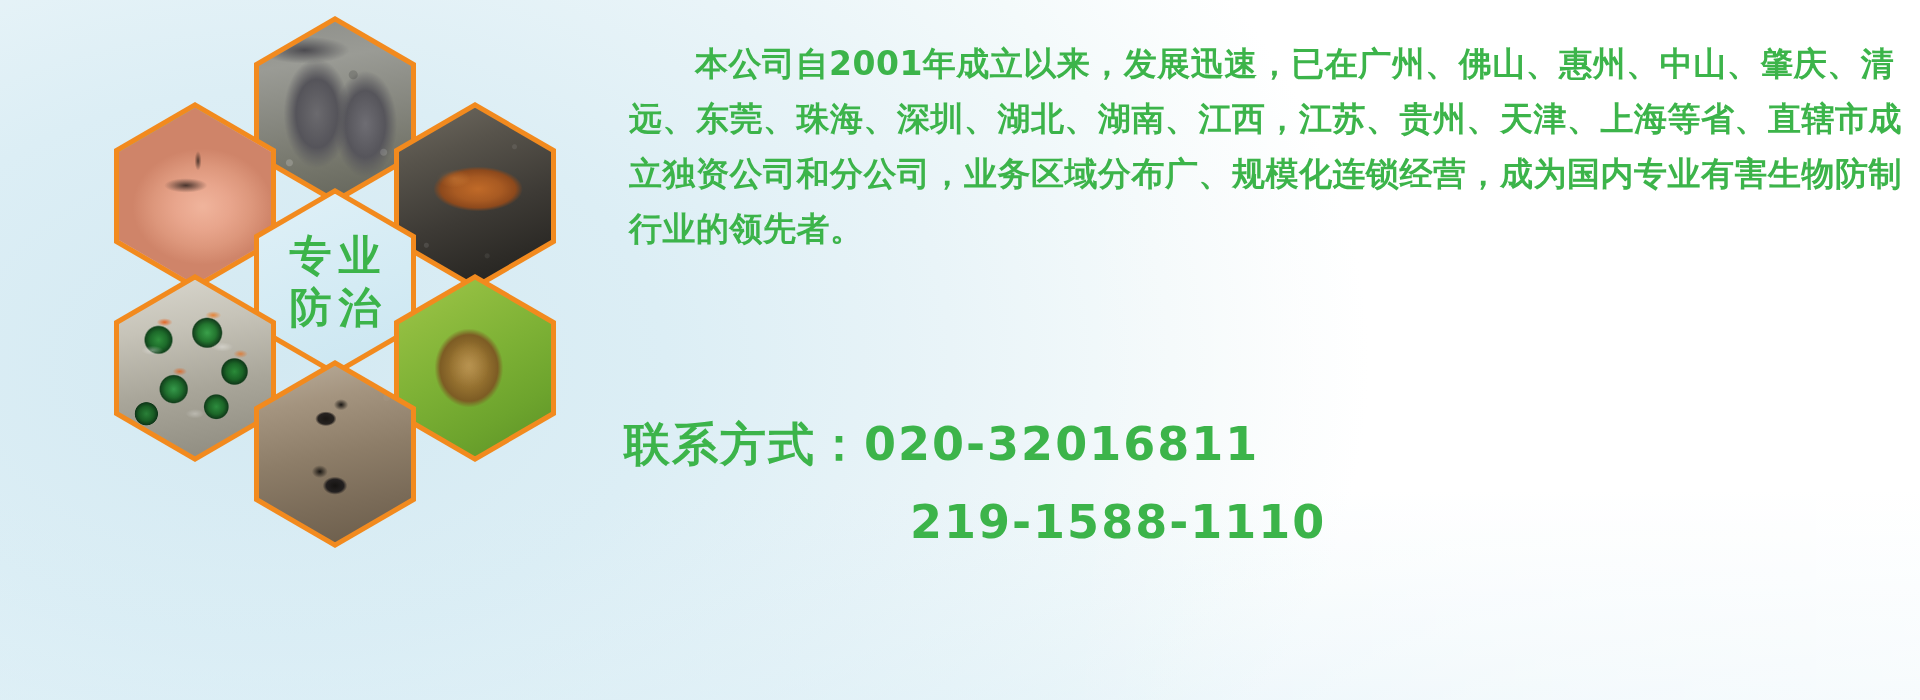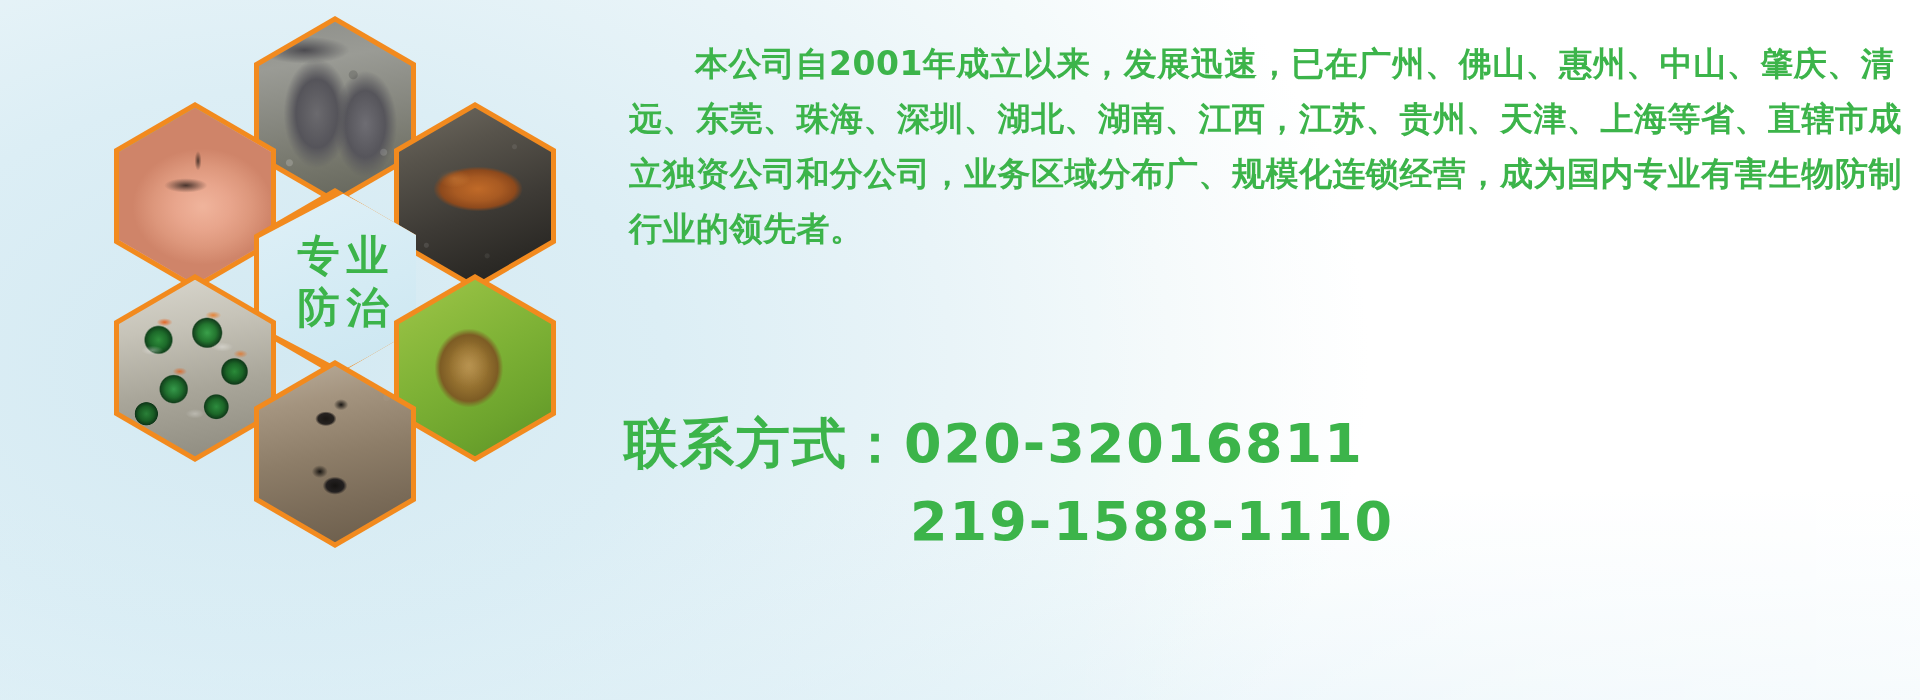--- a/index.html
+++ b/index.html
@@ -205,21 +205,20 @@
       linear-gradient(-36deg, rgba(60,44,16,.65) 0 1.4px, rgba(0,0,0,0) 1.4px 32px),
       linear-gradient(120deg, rgba(255,255,255,.16) 0 8px, rgba(0,0,0,0) 8px 46px);
   }
 
   
   .hex-center {
     background: #f28a1e;
   }
   .hex-center .inner {
     background: linear-gradient(160deg, #dff0f7 0%, #d4ebf4 55%, #cbe6f1 100%);
-    padding-left: 16px;
   }
   .brand-text {
     position: absolute;
     left: 0;
     top: 0;
     width: 100%;
     height: 100%;
     display: flex;
     flex-direction: column;
     align-items: center;
@@ -255,21 +254,21 @@
   }
 
   #contact-block {
     position: absolute;
     left: 624px;
     top: 405px;
     z-index: 4;
     color: #3cb44a;
     font-family: "DejaVu Sans", "Liberation Sans", sans-serif;
     font-weight: 600;
-    font-size: 54px;
+    font-size: 46px;
     line-height: 78px;
     letter-spacing: 2px;
   }
   #contact-line-1 { white-space: nowrap; }
   #contact-line-2 {
     white-space: nowrap;
     padding-left: 286px;
   }
 </style>
 </head>

